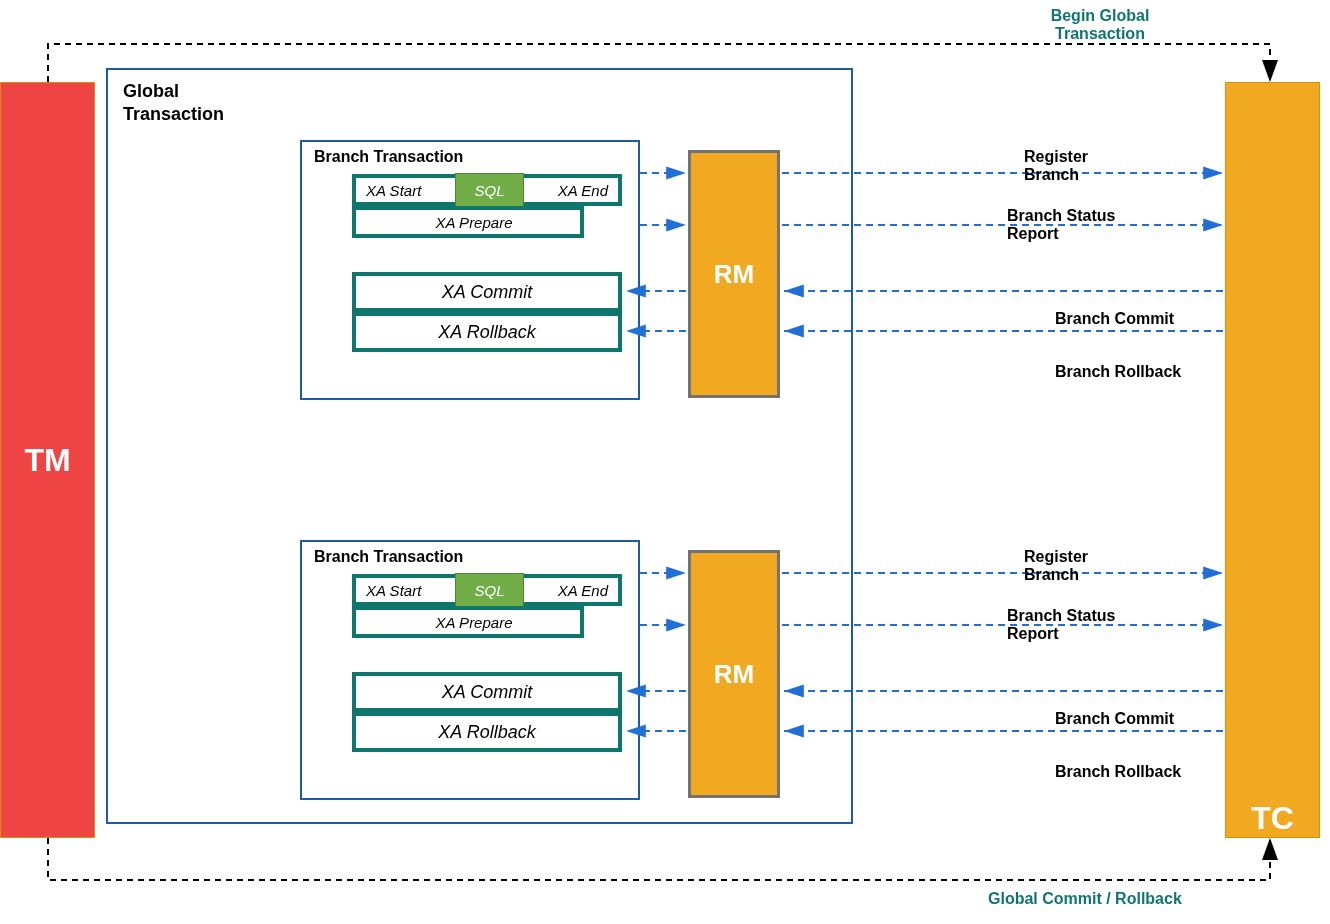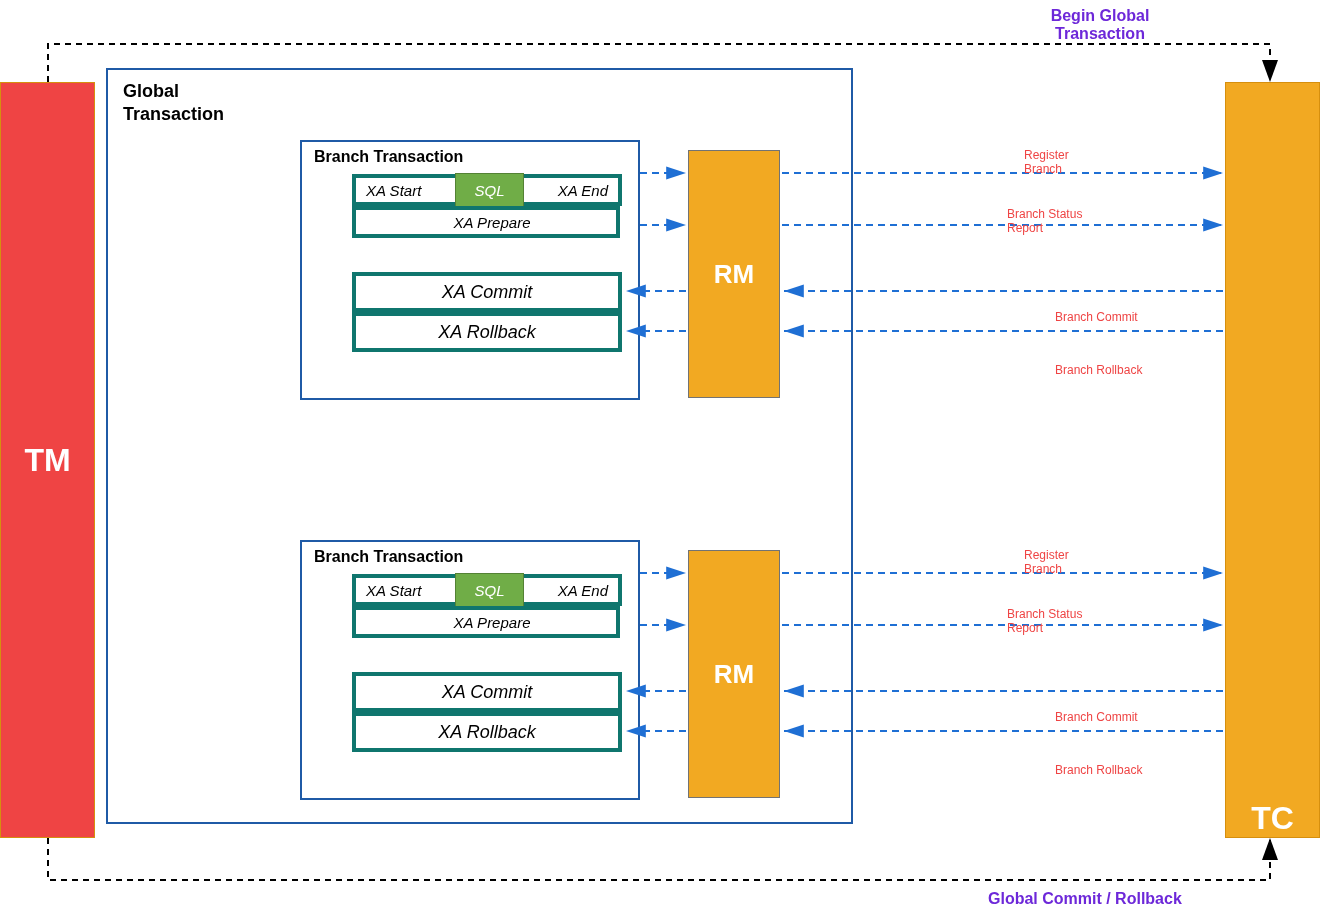--- a/index.html
+++ b/index.html
@@ -84,56 +84,56 @@
     background: #fff;
     border: 4px solid #0f766e;
     display: flex;
     align-items: center;
     justify-content: center;
     font-style: italic;
     font-size: 15px;
     color: #000;
   }
   .xa-row1 { left: 50px; top: 32px; width: 270px; height: 32px; justify-content: space-between; padding: 0 10px; }
-  .xa-row2 { left: 50px; top: 64px; width: 268px; height: 32px; padding-left: 12px; }
+  .xa-row2 { left: 50px; top: 64px; width: 232px; height: 32px; padding-left: 12px; }
   .xa-commit { left: 50px; top: 130px; width: 270px; height: 40px; font-size: 18px; }
   .xa-rollback { left: 50px; top: 170px; width: 270px; height: 40px; font-size: 18px; }
   .sql-box {
     background: #70ad47;
     color: #fff;
     font-style: italic;
     font-size: 15px;
     padding: 8px 18px;
     border: 1px solid #548235;
   }
   .rm-box {
     position: absolute;
     background: #f2a922;
-    border: 1px solid #737373;
+    border: 3px solid #737373;
     display: flex;
     align-items: center;
     justify-content: center;
     color: #fff;
     font-size: 26px;
     font-weight: bold;
   }
   .rm-1 { left: 688px; top: 150px; width: 92px; height: 248px; }
   .rm-2 { left: 688px; top: 550px; width: 92px; height: 248px; }
   .msg-label {
     position: absolute;
-    color: #ef4444;
-    font-size: 12px;
-    font-weight: normal;
+    color: #000000;
+    font-size: 16px;
+    font-weight: bold;
     z-index: 10;
   }
   .black-label {
     position: absolute;
     font-size: 16px;
     font-weight: bold;
-    color: #6d28d9;
+    color: #0f766e;
     text-align: center;
     z-index: 10;
   }
   svg.overlay {
     position: absolute;
     left: 0;
     top: 0;
     width: 1330px;
     height: 924px;
     pointer-events: none;

